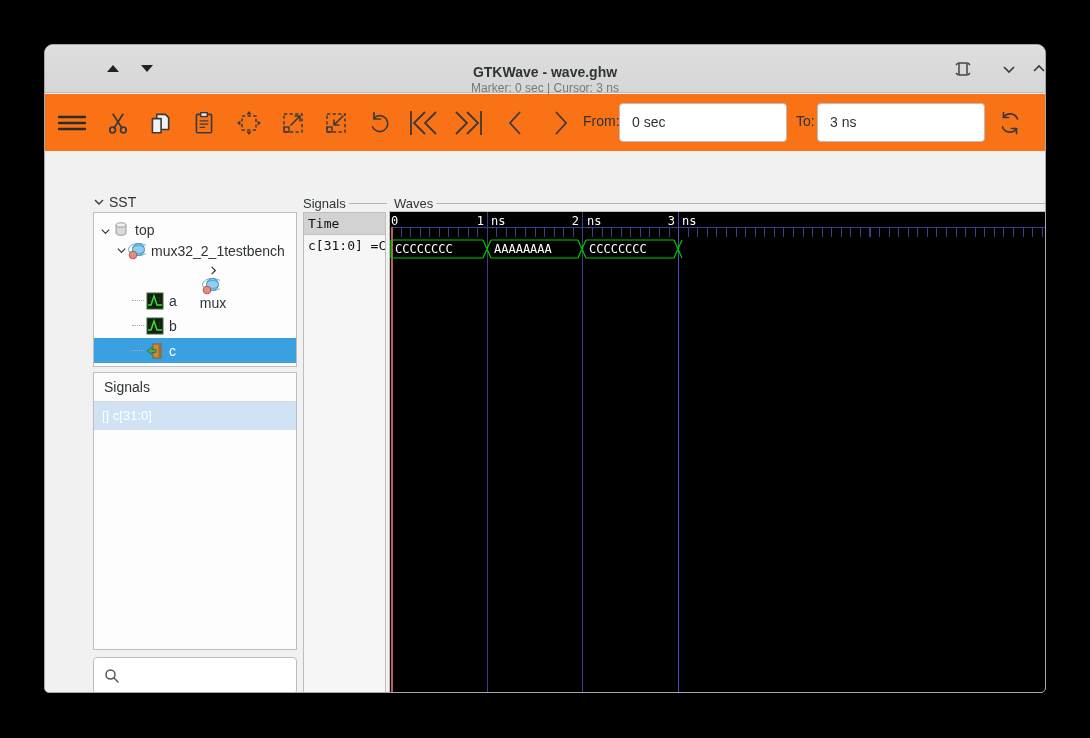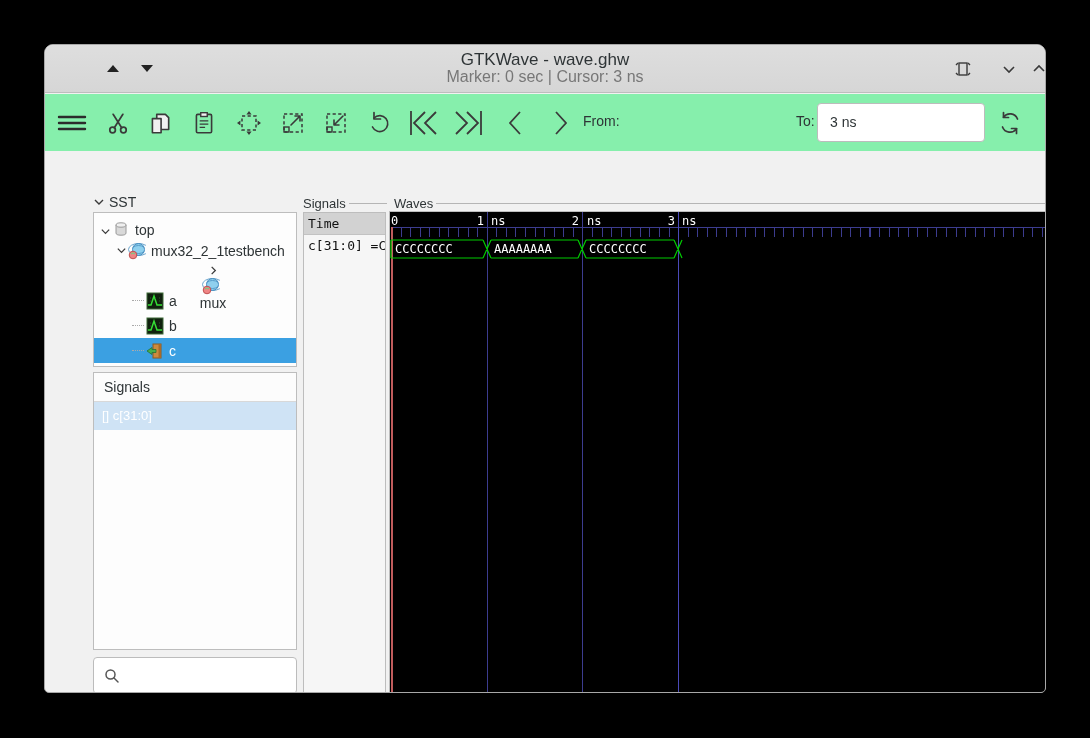--- a/index.html
+++ b/index.html
@@ -9,29 +9,29 @@
 
   
   .window { position:absolute; left:44px; top:44px; width:1002px; height:649px;
             background:#f1f1f1; border-radius:9px 9px 5px 5px; overflow:hidden;
             border:1px solid #a8a8a8; }
 
   
   .titlebar { position:absolute; left:0; top:0; width:100%; height:48px;
               background:linear-gradient(#dedede,#d6d6d6); border-bottom:1px solid #bdbdbd; }
   .tb-center { position:absolute; left:0; right:0; top:6px; text-align:center; pointer-events:none; }
-  .tb-title { font-size:17px; font-weight:normal; color:#2e3436; line-height:18px; }
-  .tb-sub   { font-size:16px; color:#777; line-height:15px; }
+  .tb-title { font-size:14px; font-weight:bold; color:#2e3436; line-height:18px;margin-top:12px; }
+  .tb-sub   { font-size:12px; color:#777; line-height:15px; }
   .tri { position:absolute; top:20px; width:0; height:0; cursor:default; }
   .tri-up   { left:62px; border-left:6px solid transparent; border-right:6px solid transparent; border-bottom:7px solid #222; }
   .tri-down { left:96px; border-left:6px solid transparent; border-right:6px solid transparent; border-top:7px solid #222; }
   .tb-btn { position:absolute; top:12px; width:24px; height:24px; display:flex; align-items:center; justify-content:center; }
 
   
-  .toolbar { position:absolute; left:0; top:49px; width:100%; height:57px; background:#86efac; }
+  .toolbar { position:absolute; left:0; top:49px; width:100%; height:57px; background:#f97316; }
   .tool { position:absolute; top:12px; width:34px; height:34px; display:flex; align-items:center; justify-content:center; border-radius:4px; }
   .tool svg { display:block; }
   .tb-label { position:absolute; top:19px; font-size:14px; color:#2e3436; }
   .tb-entry { position:absolute; top:9px; height:39px; background:#fff; border:1px solid #bcbcbc;
               border-radius:4px; font-size:14px; color:#2e3436; padding:0 12px; line-height:37px; }
 
   
   .sst-header { position:absolute; left:48px; top:148px; height:18px; display:flex; align-items:center; gap:4px; font-size:14px; color:#2e3436; }
   .treebox { position:absolute; left:48px; top:167px; width:204px; height:155px; background:#fdfdfd; border:1px solid #bdbdbd; overflow:hidden; }
   .trow { position:relative; height:25px; display:flex; align-items:center; font-size:14px; color:#2e3436; white-space:nowrap; }
@@ -165,20 +165,21 @@
       <svg width="26" height="30" viewBox="0 0 26 30">
         <path d="M17,4 L7,15 L17,26" fill="none" stroke="#3a3a3a" stroke-width="1.8"></path>
       </svg>
     </div>
     <div class="tool" style="left:498px">
       <svg width="26" height="30" viewBox="0 0 26 30">
         <path d="M9,4 L19,15 L9,26" fill="none" stroke="#3a3a3a" stroke-width="1.8"></path>
       </svg>
     </div>
     <span class="tb-label" style="left:538px">From:</span>
+    <div class="tb-entry" style="left:574px; width:168px">0 sec</div>
     <span class="tb-label" style="left:751px">To:</span>
     <div class="tb-entry" style="left:772px; width:168px">3 ns</div>
     <div class="tool" style="left:948px">
       <svg width="28" height="28" viewBox="0 0 28 28">
         <path d="M21.5,10 A8,8 0 0 0 7.5,8.2" fill="none" stroke="#3a3a3a" stroke-width="1.7" stroke-linecap="round"></path>
         <path d="M7.5,3.5 V8.5 H12.5" fill="none" stroke="#3a3a3a" stroke-width="1.7" stroke-linecap="round" stroke-linejoin="round"></path>
         <path d="M6.5,18 A8,8 0 0 0 20.5,19.8" fill="none" stroke="#3a3a3a" stroke-width="1.7" stroke-linecap="round"></path>
         <path d="M20.5,24.5 V19.5 H15.5" fill="none" stroke="#3a3a3a" stroke-width="1.7" stroke-linecap="round" stroke-linejoin="round"></path>
       </svg>
     </div>

